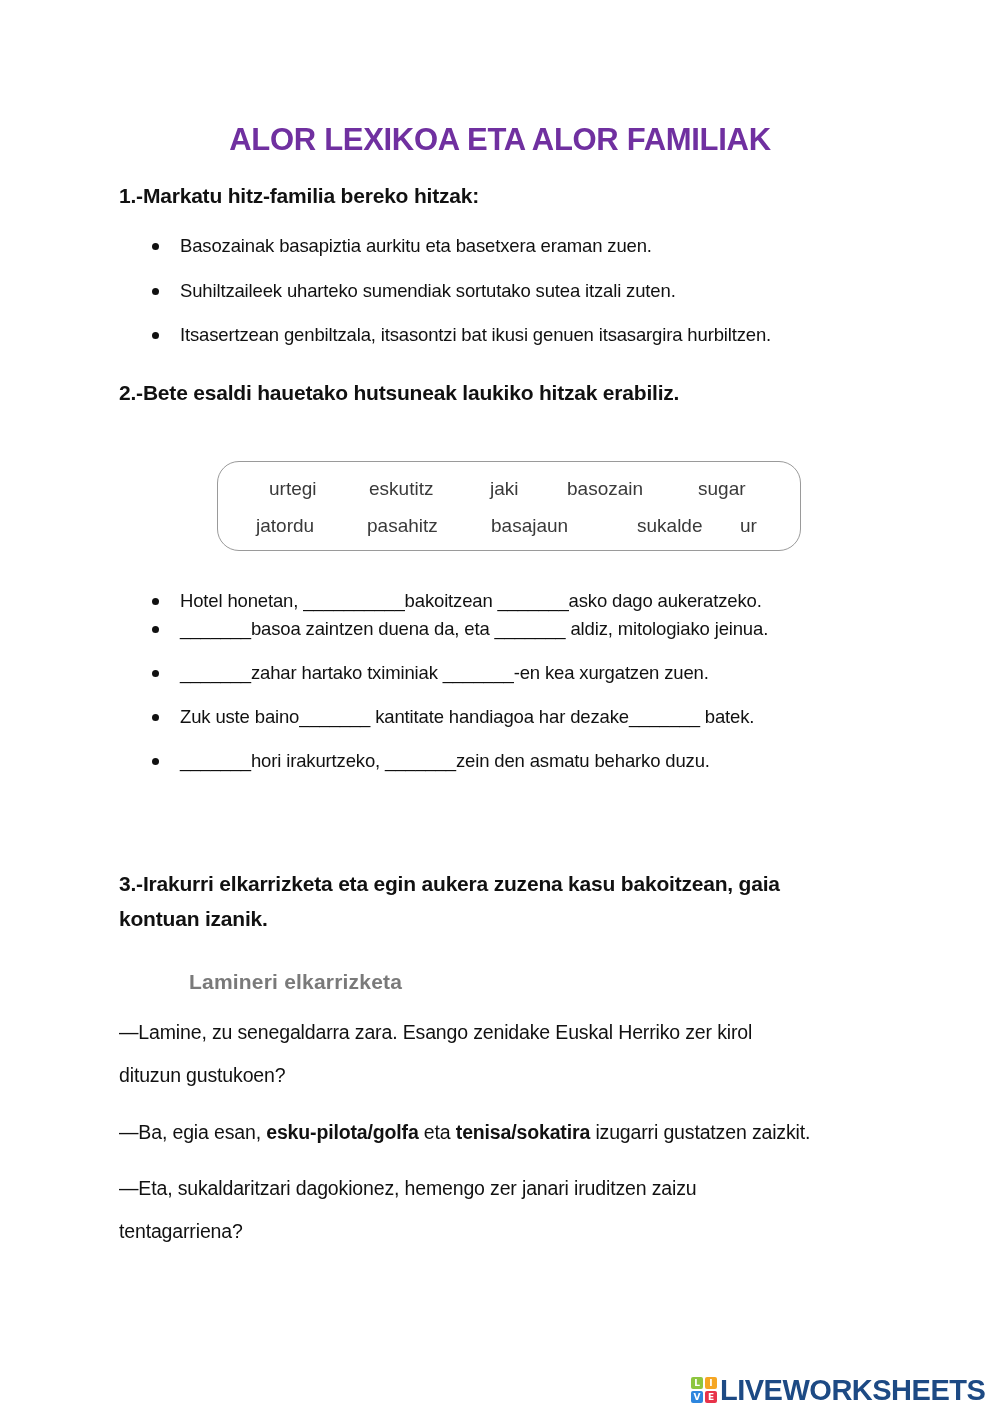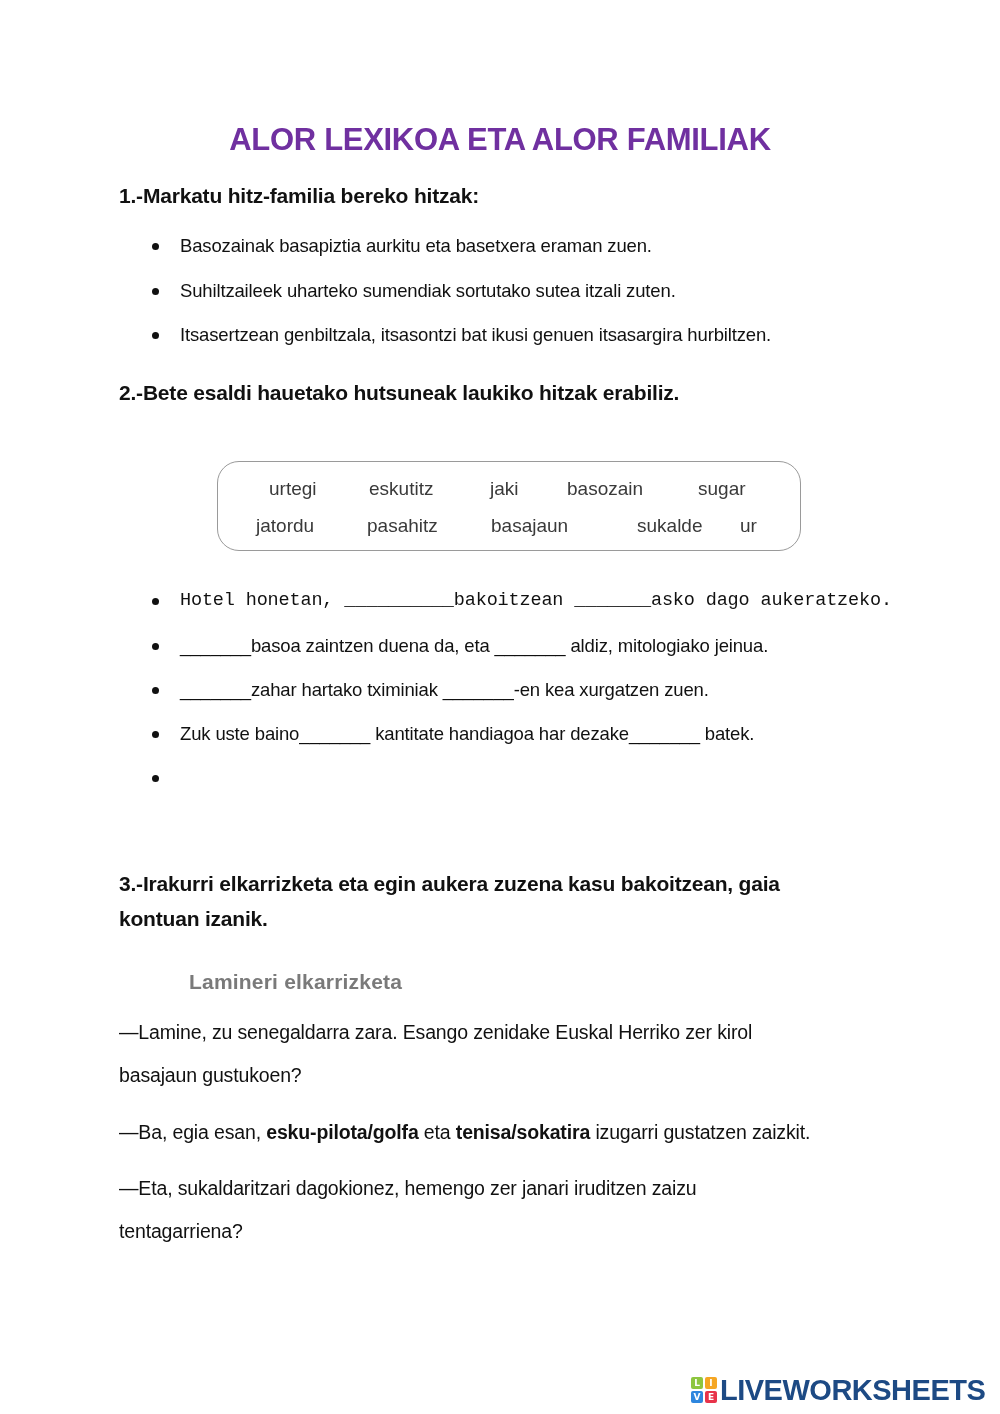--- a/index.html
+++ b/index.html
@@ -157,48 +157,49 @@
   <span class="word" style="left:349px; top:16px;">basozain</span>
   <span class="word" style="left:480px; top:16px;">sugar</span>
   <span class="word" style="left:38px; top:53px;">jatordu</span>
   <span class="word" style="left:149px; top:53px;">pasahitz</span>
   <span class="word" style="left:273px; top:53px;">basajaun</span>
   <span class="word" style="left:403px; top:53px;margin-left:16px;">sukalde</span>
   <span class="word" style="left:522px; top:53px;">ur</span>
 </div>
 
 <ul class="bullet-list" style="top:590px;">
-  <li class="bullet-item" style="margin-bottom:23px;font-family:Liberation Mono, monospace;">
+  <li class="bullet-item" style="margin-bottom:6px;">
     <span class="bullet-dot"></span>
     <span>Hotel honetan, __________bakoitzean _______asko dago aukeratzeko.</span>
   </li>
   <li class="bullet-item" style="margin-bottom:22px;">
     <span class="bullet-dot"></span>
     <span>_______basoa zaintzen duena da, eta _______ aldiz, mitologiako jeinua.</span>
   </li>
   <li class="bullet-item" style="margin-bottom:22px;">
     <span class="bullet-dot"></span>
     <span>_______zahar hartako tximiniak _______-en kea xurgatzen zuen.</span>
   </li>
   <li class="bullet-item" style="margin-bottom:22px;">
     <span class="bullet-dot"></span>
     <span>Zuk uste baino_______ kantitate handiagoa har dezake_______ batek.</span>
   </li>
   <li class="bullet-item">
     <span class="bullet-dot"></span>
+    <span>_______hori irakurtzeko, _______zein den asmatu beharko duzu.</span>
   </li>
 </ul>
 
 <div class="section-heading" style="top:872px;">3.-Irakurri elkarrizketa eta egin aukera zuzena kasu bakoitzean, gaia</div>
 <div class="section-heading" style="top:907px;text-align:center;">kontuan izanik.</div>
 
 <div class="subtitle-image-text">Lamineri elkarrizketa</div>
 
 <div class="dialog-line" style="top:1021px;">—Lamine, zu senegaldarra zara. Esango zenidake Euskal Herriko zer kirol</div>
-<div class="dialog-line" style="top:1064px;">basajaun gustukoen?</div>
+<div class="dialog-line" style="top:1064px;">dituzun gustukoen?</div>
 
 <div class="dialog-line" style="top:1121px;">
   <span>—Ba, egia esan, </span><b>esku-pilota/golfa</b><span> eta </span><b>tenisa/sokatira</b><span> izugarri gustatzen zaizkit.</span>
 </div>
 
 <div class="dialog-line" style="top:1177px;">—Eta, sukaldaritzari dagokionez, hemengo zer janari iruditzen zaizu</div>
 <div class="dialog-line" style="top:1220px;">tentagarriena?</div>
 
 <div class="brand">
   <div class="brand-logo">

